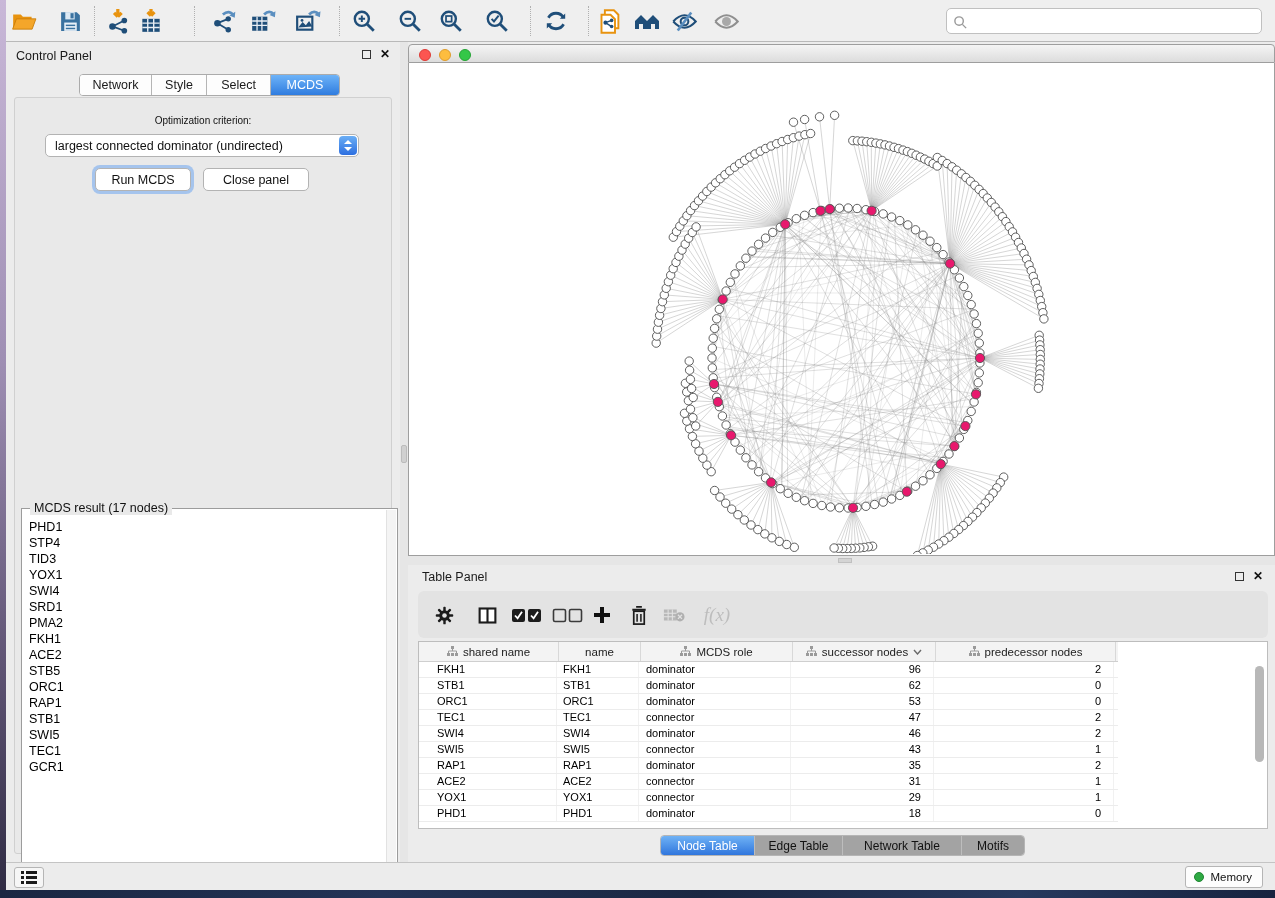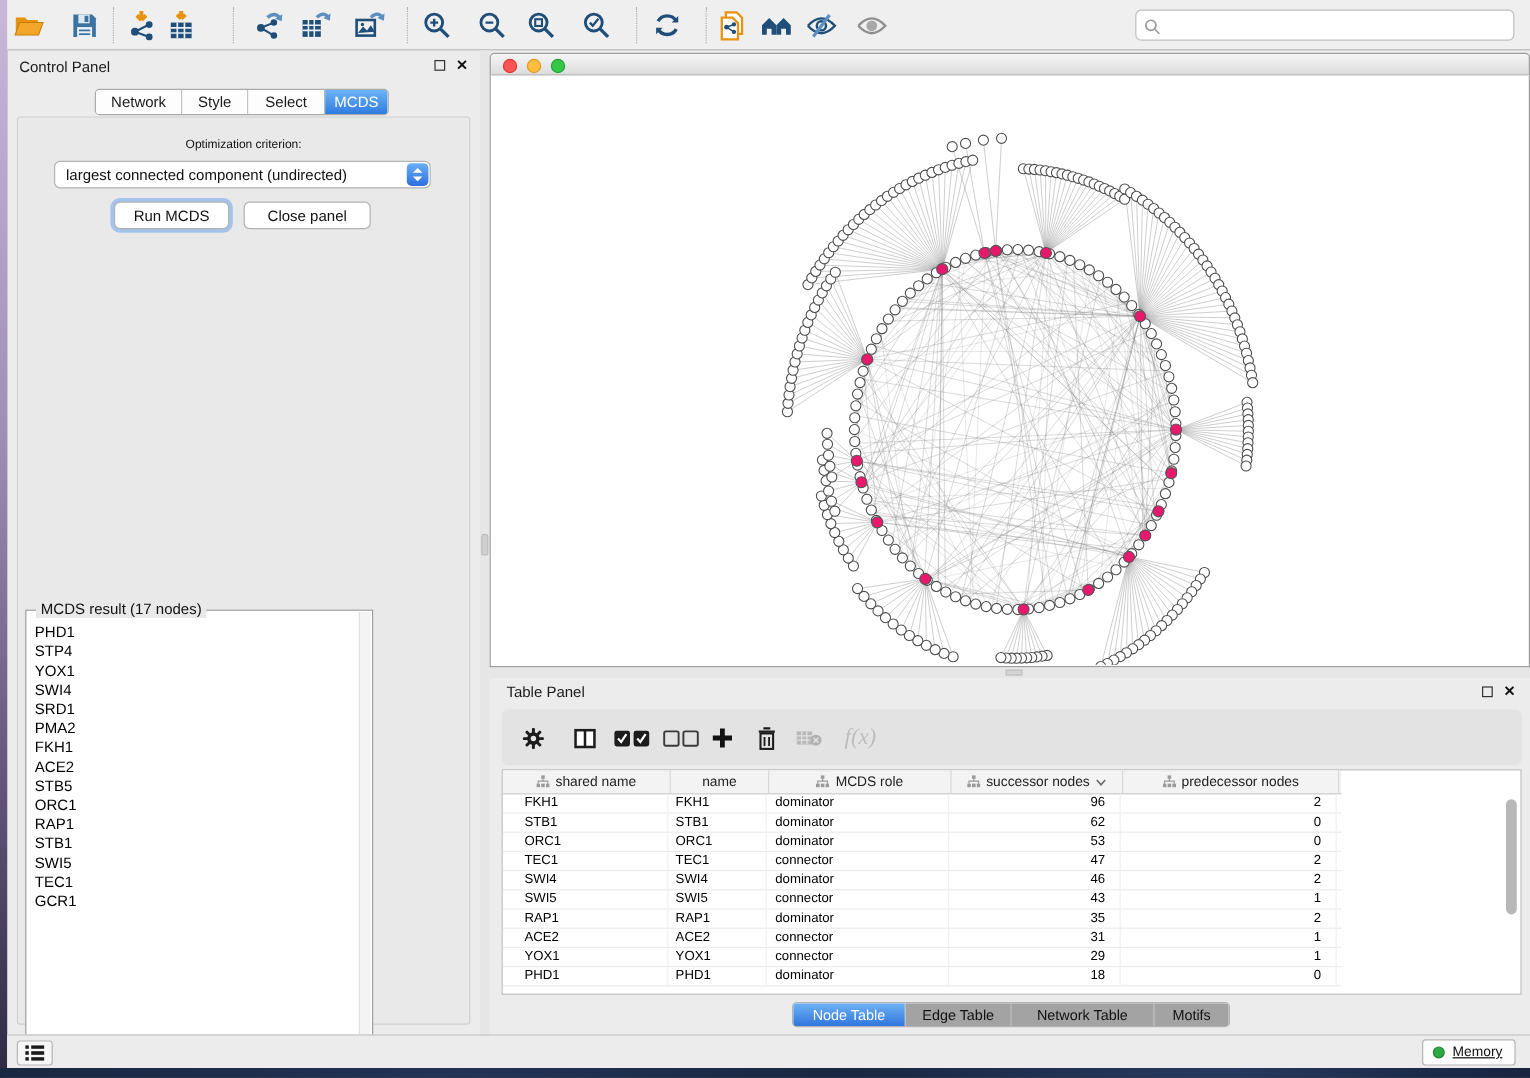--- a/index.html
+++ b/index.html
@@ -52,21 +52,21 @@
     border-bottom:4px solid #fff; }
   .chev-dn { position:absolute; left:5px; bottom:4px; width:0; height:0;
     border-left:4px solid transparent; border-right:4px solid transparent;
     border-top:4px solid #fff; }
   .cp-btn { position:absolute; top:70px; height:23px; background:#fff;
     border:1px solid #b3b3b3; border-radius:5px; font-size:12.5px; color:#111;
     display:flex; align-items:center; justify-content:center;
     font-family:"Liberation Sans", sans-serif; }
   #run-btn { left:80px; width:96px; box-shadow:0 0 0 3px rgba(110,165,240,.55); }
   #closepanel-btn { left:188px; width:106px; }
-  #mcds-fieldset { position:absolute; left:6px; top:410px; width:290px; height:372px;
+  #mcds-fieldset { position:absolute; left:6px; top:410px; width:377px; height:372px;
     border:1px solid #9c9c9c; background:#fff; }
   #mcds-legend { position:absolute; left:8px; top:-8px; background:#e9e9e9;
     padding:0 4px; font-size:12.5px; color:#111; }
   #mcds-list { position:absolute; left:0; top:6px; width:352px; height:360px;
     overflow:hidden; padding:4px 0 0 7px; }
   .mcds-item { font-size:12.5px; line-height:16px; color:#000; }
   #mcds-scrolltrack { position:absolute; right:1px; top:1px; width:10px; height:364px;
     background:#f4f4f4; border-left:1px solid #e2e2e2; }
 
   
@@ -125,21 +125,21 @@
   .tp-tab.sel { background:linear-gradient(#6fb2f5,#3076dd); color:#fff; }
 
   
   #status-bar { left:0; top:862px; width:1269px; height:28px; background:#ececec;
     border-top:1px solid #c4c4c4; }
   #list-btn { position:absolute; left:8px; top:4px; width:30px; height:21px;
     background:#f6f6f6; border:1px solid #b5b5b5; border-radius:3px;
     display:flex; align-items:center; justify-content:center; }
   #memory-btn { position:absolute; right:12px; top:3px; height:22px; padding:0 10px 0 8px;
     background:#fdfdfd; border:1px solid #b5b5b5; border-radius:3px;
-    display:flex; align-items:center; gap:6px; font-size:11.5px; color:#111;text-decoration:underline; }
+    display:flex; align-items:center; gap:6px; font-size:11.5px; color:#111; }
   #memory-dot { width:10px; height:10px; border-radius:50%; background:#2ea943;
     border:1px solid #1e8531; }
 </style>
 </head>
 <body>
 
 <div id="wallpaper-left" class="abs"></div>
 <div id="wallpaper-bottom" class="abs"></div>
 
 <div id="app-window" class="abs">
@@ -288,38 +288,39 @@
       <span id="cp-title">Control Panel</span>
       <span class="win-btns">
         <span class="float-glyph"></span>
         <span class="close-glyph">✕</span>
       </span>
     </div>
     <div id="cp-tabs">
       <span class="seg-tab" style="width:72px">Network</span>
       <span class="seg-tab" style="width:55px">Style</span>
       <span class="seg-tab" style="width:64px">Select</span>
-      <span class="seg-tab sel" style="width:52px">MCDS</span>
+      <span class="seg-tab sel" style="width:68px">MCDS</span>
     </div>
     <div id="cp-body">
       <div id="opt-label">Optimization criterion:</div>
       <div id="opt-select">
-        <span class="sel-text">largest connected component (undirected)</span>
+        <span class="sel-text">largest connected dominator (undirected)</span>
         <span id="opt-stepper">
           <span class="chev-up"></span>
             <span class="chev-dn"></span>
         </span>
       </div>
       <button class="cp-btn" id="run-btn">Run MCDS</button>
       <button class="cp-btn" id="closepanel-btn">Close panel</button>
       <div id="mcds-fieldset">
         <span id="mcds-legend">MCDS result (17 nodes)</span>
         <div id="mcds-list">
           <div class="mcds-item">PHD1</div>
           <div class="mcds-item">STP4</div>
+          <div class="mcds-item">TID3</div>
           <div class="mcds-item">YOX1</div>
           <div class="mcds-item">SWI4</div>
           <div class="mcds-item">SRD1</div>
           <div class="mcds-item">PMA2</div>
           <div class="mcds-item">FKH1</div>
           <div class="mcds-item">ACE2</div>
           <div class="mcds-item">STB5</div>
           <div class="mcds-item">ORC1</div>
           <div class="mcds-item">RAP1</div>
           <div class="mcds-item">STB1</div>

